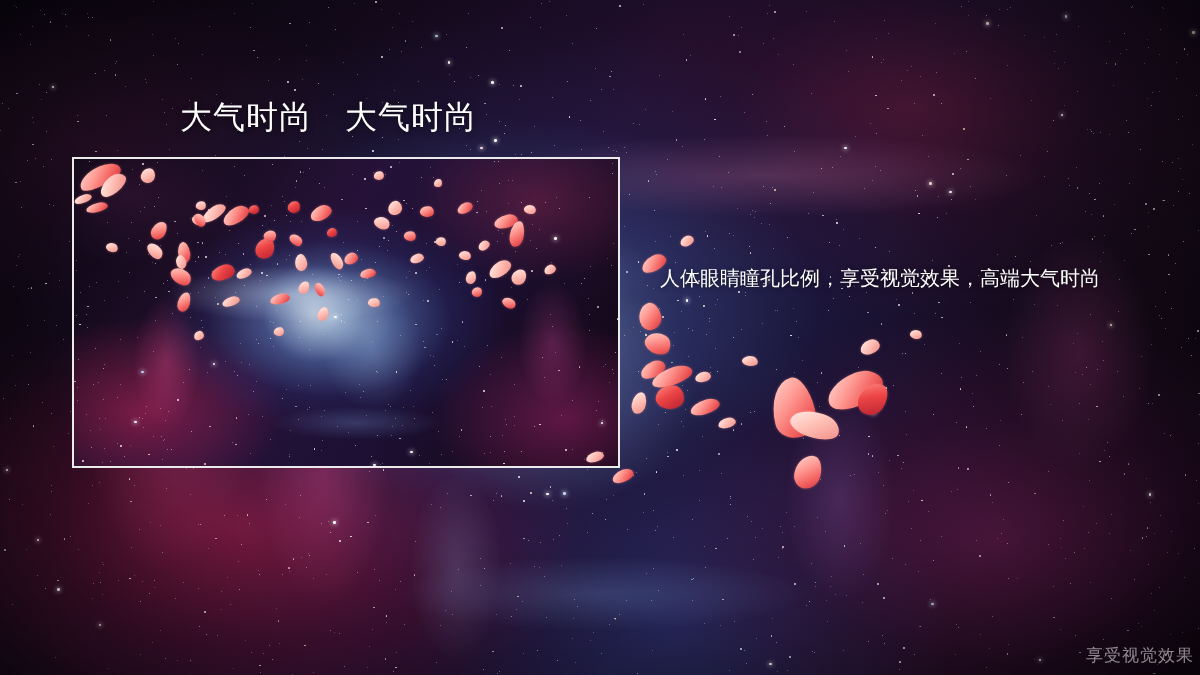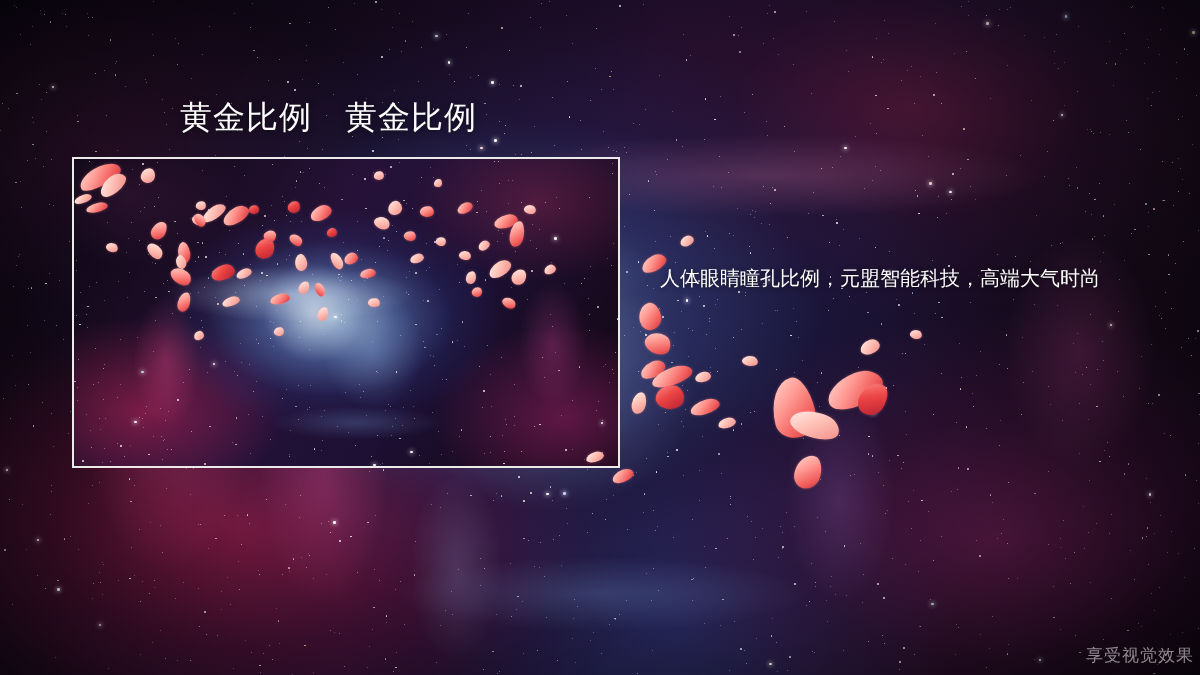--- a/index.html
+++ b/index.html
@@ -1538,21 +1538,21 @@
       <i style="left: 128.8px; top: 577.7px; width: 1.8px; height: 1.8px; opacity: 0.92;"></i>
       <i style="left: 713.8px; top: 118.6px; width: 1.8px; height: 1.8px; opacity: 0.92;"></i>
       <i style="left: 115.4px; top: 336.9px; width: 0.85px; height: 0.85px; opacity: 0.65; background: rgb(255, 233, 200);"></i>
       <i style="left: 1084.7px; top: 210.9px; width: 0.85px; height: 0.85px; opacity: 0.63;"></i>
       <i style="left: 375.3px; top: 1.3px; width: 1.8px; height: 1.8px; opacity: 0.92;"></i>
       <i style="left: 1062px; top: 420.2px; width: 0.85px; height: 0.85px; opacity: 0.69;"></i>
       <i style="left: 549.5px; top: 323.6px; width: 0.85px; height: 0.85px; opacity: 0.57;"></i>
     </div>
   <div class="bg-layer bg-vignette"></div>
 
-  <div id="headline">黄金比例　黄金比例</div>
+  <div id="headline">大气时尚　大气时尚</div>
 
   <div id="picture-frame">
     <div class="frame-inner">
       <div class="frame-bg"></div>
       <div class="frame-wisp"></div>
       <div class="frame-core"></div>
       <div class="stars" id="frame-stars">
           <i style="left: 199.9px; top: 60.6px; width: 1.25px; height: 1.25px; opacity: 0.68;"></i>
           <i style="left: 182.4px; top: 221.8px; width: 0.85px; height: 0.85px; opacity: 0.52;"></i>
           <i style="left: 65.1px; top: 24.6px; width: 0.85px; height: 0.85px; opacity: 0.61;"></i>
@@ -2048,18 +2048,18 @@
       <div class="petal" style="left: 795px; top: 455px; width: 26px; height: 34px; transform: rotate(14deg);"></div>
       <div class="petal pale" style="left: 860px; top: 340px; width: 20px; height: 14px; transform: rotate(-18deg);"></div>
       <div class="petal pale" style="left: 742px; top: 356px; width: 16px; height: 10px; transform: rotate(10deg);"></div>
       <div class="petal" style="left: 612px; top: 470px; width: 22px; height: 12px; transform: rotate(-20deg);"></div>
       <div class="petal pale" style="left: 586px; top: 452px; width: 18px; height: 10px; transform: rotate(-14deg);"></div>
       <div class="petal pale" style="left: 910px; top: 330px; width: 12px; height: 9px; transform: rotate(16deg);"></div>
       <div class="petal pale" style="left: 680px; top: 236px; width: 14px; height: 10px; transform: rotate(-20deg);"></div>
     </div>
 
   <div id="body-copy">
-    <div class="line">人体眼睛瞳孔比例，元盟智能科技，高端大气时尚</div>
+    <div class="line">人体眼睛瞳孔比例，享受视觉效果，高端大气时尚</div>
   </div>
 
   <div id="watermark">享受视觉效果</div>
 
 </div>
 
 </body></html>

